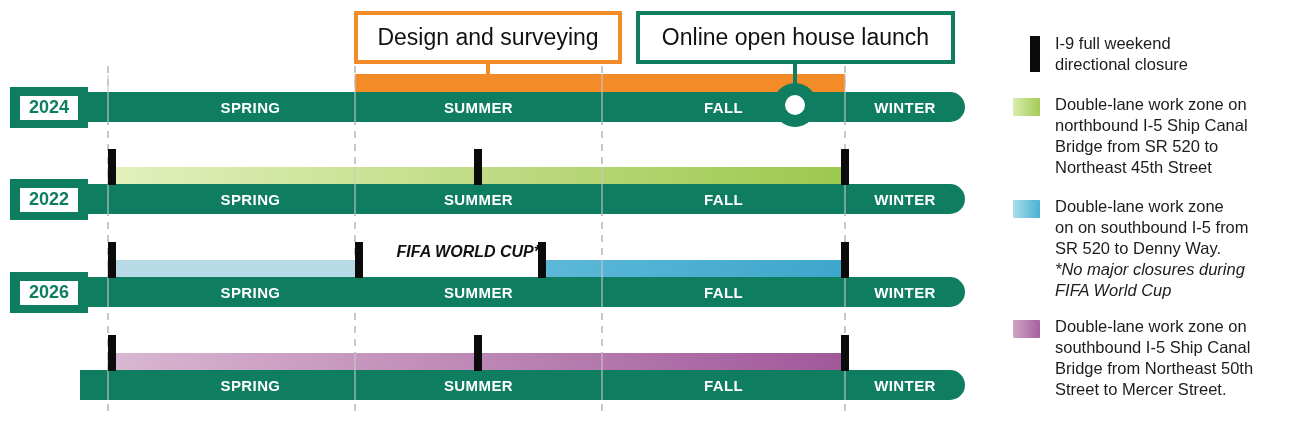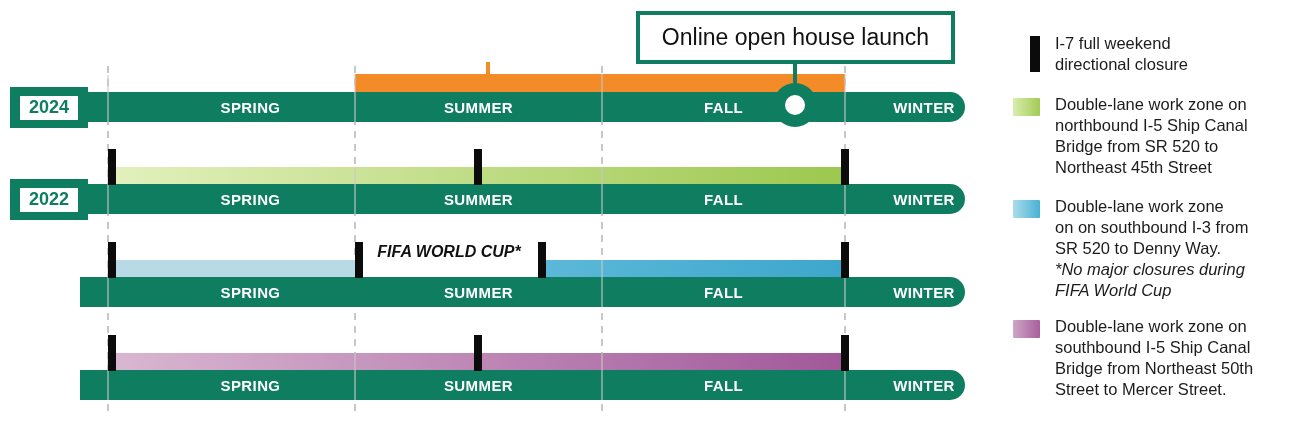--- a/index.html
+++ b/index.html
@@ -16,40 +16,40 @@
   .row{position:absolute;left:0;width:1000px;height:73px;z-index:2;}
   .bar{
     position:absolute;left:80px;top:36px;width:885px;height:30px;
     background:#0e7d60;border-radius:0 16px 16px 0;
   }
   .season{
     position:absolute;top:36px;height:30px;display:flex;align-items:center;justify-content:center;
     color:#fff;font-weight:bold;font-size:15px;letter-spacing:.4px;z-index:3;
   }
   .s0{left:108px;width:285px;} .s1{left:355px;width:247px;border-radius:15px;}
-  .s2{left:602px;width:243px;} .s3{left:845px;width:120px;margin-left:19px;}
+  .s2{left:602px;width:243px;} .s3{left:845px;width:120px;}
   .yearbox{
     position:absolute;left:10px;top:31px;width:78px;height:41px;background:#0e7d60;z-index:7;
     display:flex;align-items:center;justify-content:center;
   }
   .yearbox .inner{
     background:#fff;width:58px;height:24px;display:flex;align-items:center;justify-content:center;
     color:#0e7d60;font-weight:bold;font-size:18px;
   }
   .zone{position:absolute;top:19px;height:17px;z-index:3;}
   .zone.green{left:110px;width:735px;background:linear-gradient(90deg,#e3f0bd,#9cc84e);}
   .zone.blue-light{left:110px;width:245px;background:#b8d9e6;}
   .zone.blue-dark{left:546px;width:299px;background:linear-gradient(90deg,#5cb8d8,#3da7cb);}
   .zone.pink{left:110px;width:735px;background:linear-gradient(90deg,#d9b7d1,#a1589a);}
   .orange-bar{position:absolute;left:355px;top:18px;width:490px;height:18px;background:#f28b28;z-index:3;}
   .divider{position:absolute;top:19px;height:47px;width:2px;background:rgba(200,200,200,.55);z-index:4;}
   .d0{left:107px;} .d1{left:354px;} .d2{left:601px;} .d3{left:844px;}
   .tick{position:absolute;top:1px;height:36px;width:8px;background:#0b0b0b;z-index:5;}
   .fifa{
-    position:absolute;left:358px;top:2px;width:182px;text-align:center;z-index:5;
+    position:absolute;left:358px;top:2px;width:182px;text-align:right;z-index:5;
     font-style:italic;font-weight:600;font-size:16px;color:#111;
   }
   .marker{
     position:absolute;left:773px;top:27px;width:44px;height:44px;border-radius:50%;
     background:#0e7d60;z-index:6;
   }
   .marker .dot{
     position:absolute;left:12px;top:12px;width:20px;height:20px;border-radius:50%;background:#fff;
   }
   
@@ -132,66 +132,70 @@
     <div class="zone blue-light"></div>
     <div class="zone blue-dark"></div>
     <div class="divider d0"></div>
     <div class="divider d2"></div>
     <div class="divider d3"></div>
     <div class="fifa">FIFA WORLD CUP*</div>
     <div class="tick" style="left:108px"></div>
     <div class="tick" style="left:355px"></div>
     <div class="tick" style="left:538px"></div>
     <div class="tick" style="left:841px"></div>
+    <div class="yearbox">
+      <div class="inner">2026</div>
+    </div>
   </div>
 
   <div class="row" style="top:334px">
     <div class="bar"></div>
     <div class="season s0">SPRING</div>
     <div class="season s1">SUMMER</div>
     <div class="season s2">FALL</div>
     <div class="season s3">WINTER</div>
     <div class="zone pink"></div>
     <div class="divider d0"></div>
     <div class="divider d1"></div>
     <div class="divider d2"></div>
     <div class="divider d3"></div>
     <div class="tick" style="left:108px"></div>
     <div class="tick" style="left:474px"></div>
     <div class="tick" style="left:841px"></div>
   </div>
 
   <div class="connector design"></div>
   <div class="connector openhouse"></div>
+  <div class="callout design">Design and surveying</div>
   <div class="callout openhouse">Online open house launch</div>
 
   <div class="legend">
     <div class="legend-item" style="top:33px">
       <div class="legend-icon-col">
           <div class="closure-bar"></div>
         </div>
-      <div class="legend-text">I-7 full weekend
+      <div class="legend-text">I-9 full weekend
 directional closure</div>
     </div>
     <div class="legend-item" style="top:94px">
       <div class="legend-icon-col">
           <div class="swatch green"></div>
         </div>
       <div class="legend-text">Double-lane work zone on
 northbound I-5 Ship Canal
 Bridge from SR 520 to
 Northeast 45th Street</div>
     </div>
     <div class="legend-item" style="top:196px">
       <div class="legend-icon-col">
           <div class="swatch blue"></div>
         </div>
       <div>
         <div class="legend-text">Double-lane work zone
-on on southbound I-3 from
+on on southbound I-5 from
 SR 520 to Denny Way.</div>
         <div class="legend-note">*No major closures during
  FIFA World Cup</div>
       </div>
     </div>
     <div class="legend-item" style="top:316px">
       <div class="legend-icon-col">
           <div class="swatch pink"></div>
         </div>
       <div class="legend-text">Double-lane work zone on

